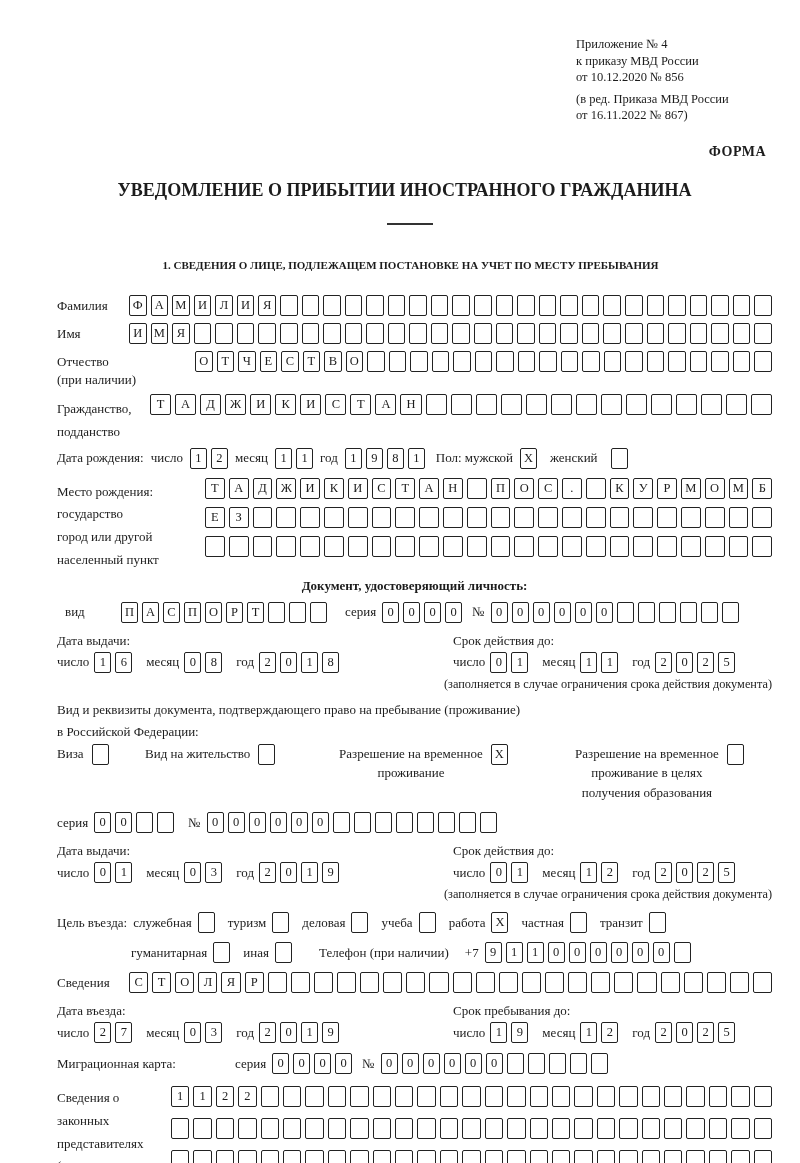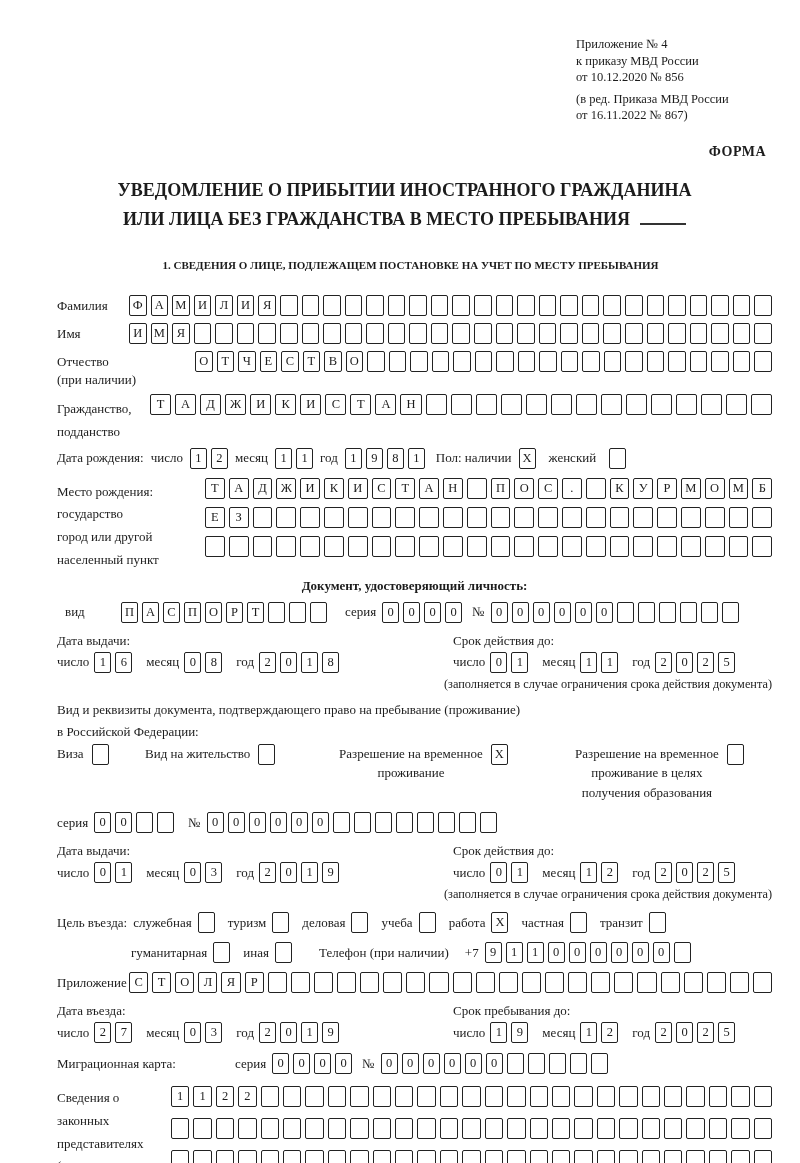--- a/index.html
+++ b/index.html
@@ -77,21 +77,21 @@
       </div>
     <div class="blk2">
         <div>(в ред. Приказа МВД России</div>
         <div>от 16.11.2022 № 867)</div>
       </div>
   </div>
   <div class="form-label">ФОРМА</div>
 
   <div class="title">
     <div>УВЕДОМЛЕНИЕ О ПРИБЫТИИ ИНОСТРАННОГО ГРАЖДАНИНА</div>
-    <div><span>ИЛИ ЛИЦА БЕЗ ГРАЖДАНСТВА В МЕСТО ПРЕБЫВАНИЯ</span><span class="title-underline"></span></div>
+    <div><span class="title-underline"></span></div>
   </div>
 
   <div class="sec-heading">1. СВЕДЕНИЯ О ЛИЦЕ, ПОДЛЕЖАЩЕМ ПОСТАНОВКЕ НА УЧЕТ ПО МЕСТУ ПРЕБЫВАНИЯ</div>
 
   <div class="row">
     <span class="lbl lbl-w1">Фамилия</span>
     <div class="strip">
         <span class="cell">Ф</span>
         <span class="cell">А</span>
         <span class="cell">М</span>
@@ -241,21 +241,21 @@
         <span class="cell">1</span>
         <span class="cell">1</span>
       </span>
     <span class="sp">год</span>
     <span class="group">
         <span class="cell">1</span>
         <span class="cell">9</span>
         <span class="cell">8</span>
         <span class="cell">1</span>
       </span>
-    <span class="sp" style="margin-left:4px;">Пол: наличии</span>
+    <span class="sp" style="margin-left:4px;">Пол: мужской</span>
     <span class="cell">X</span>
     <span class="sp" style="margin-left:6px;">женский</span>
     <span class="cell" style="margin-left:6px;"></span>
   </div>
 
   <div class="row" style="margin-bottom:2px;">
     <span class="lbl lbl-w4">
         <div>Место рождения:</div>
         <div>государство</div>
         <div>город или другой</div>
@@ -589,21 +589,21 @@
         <span class="cell">0</span>
         <span class="cell">0</span>
         <span class="cell">0</span>
         <span class="cell">0</span>
         <span class="cell">0</span>
         <span class="cell"></span>
       </span>
   </div>
 
   <div class="row">
-    <span class="lbl lbl-w1">Приложение</span>
+    <span class="lbl lbl-w1">Сведения</span>
     <div class="strip">
         <span class="cell">С</span>
         <span class="cell">Т</span>
         <span class="cell">О</span>
         <span class="cell">Л</span>
         <span class="cell">Я</span>
         <span class="cell">Р</span>
         <span class="cell"></span>
         <span class="cell"></span>
         <span class="cell"></span>

